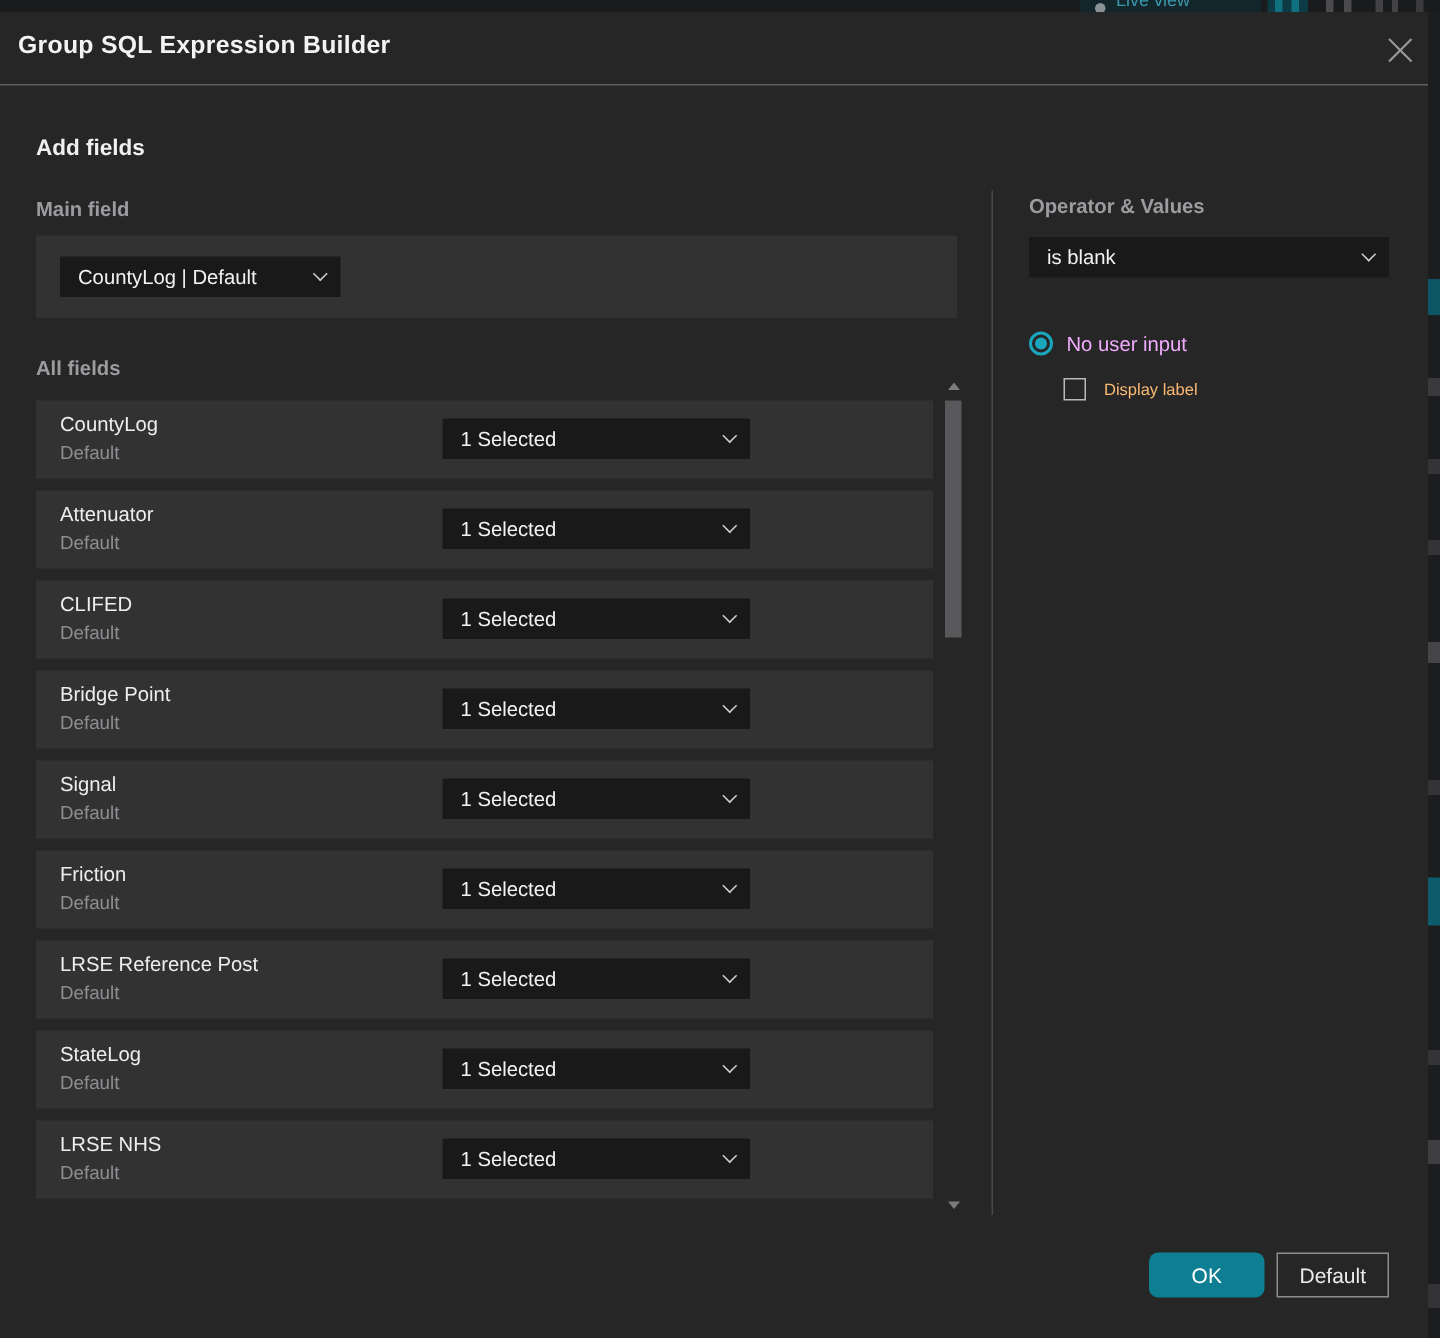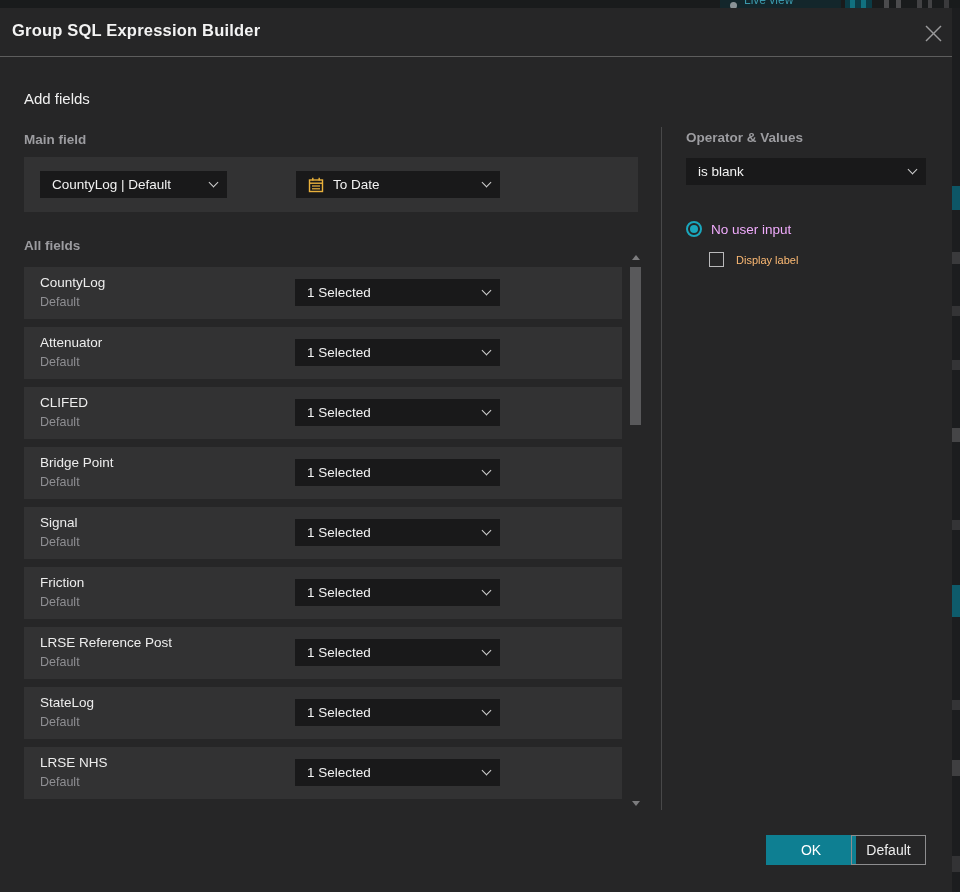--- a/index.html
+++ b/index.html
@@ -15,21 +15,21 @@
   .sliver { position:absolute; }
   #bg-right { left:952px; top:8px; width:8px; height:884px; background:#1c1d1f; overflow:hidden; }
 
   
   #dialog { left:0; top:8px; width:952px; height:884px; background:#262627; }
   #title-bar { left:0; top:0; width:952px; height:48px; }
   #dialog-title { left:12px; top:13px; font-size:16.5px; font-weight:700; color:#f3f3f3; letter-spacing:.2px; }
   #close-btn { left:920px; top:12px; width:26px; height:26px; display:flex; align-items:center; justify-content:center; cursor:pointer; }
   #header-divider { left:0; top:48px; width:952px; height:1px; background:#5d5d5d; }
 
-  .h-section { font-size:15px; font-weight:400; color:#f0f0f0; }
+  .h-section { font-size:15px; font-weight:700; color:#f0f0f0; }
   .h-sub { font-size:13.5px; font-weight:700; color:#9c9ca0; }
 
   #add-fields-h { left:24px; top:82px; }
   #main-field-h { left:24px; top:124px; }
   #all-fields-h { left:24px; top:230px; }
 
   #main-field-box { left:24px; top:149px; width:614px; height:55px; background:#323233; }
 
   .dropdown { position:absolute; background:#19191a; display:flex; align-items:center;
               padding:0 10px 0 12px; cursor:pointer; color:#f2f2f2; font-size:13.5px; }
@@ -64,21 +64,21 @@
   .radio-dot { width:8px; height:8px; border-radius:50%; background:#1aa7bd; }
   #radio-label { margin-left:9px; font-size:13.5px; color:#f0abfc; }
 
   #checkbox-row { left:709px; top:244px; display:flex; align-items:center; cursor:pointer; }
   .checkbox { width:15px; height:15px; border:1.5px solid #b9b9bb; background:transparent; }
   #checkbox-label { margin-left:12px; font-size:11px; color:#fdba74; }
 
   
   .btn { position:absolute; height:30px; display:flex; align-items:center; justify-content:center;
          font-size:14px; cursor:pointer; }
-  #ok-btn { left:766px; top:827px; width:90px; background:#0e7f92; color:#ffffff; }
+  #ok-btn { left:766px; top:827px; width:77px; background:#0e7f92; color:#ffffff;border-radius:6px; }
   #cancel-btn { left:851px; top:827px; width:75px; background:transparent; border:1px solid #8d8d8f; color:#ececec; }
 </style>
 </head>
 <body>
 
 <div class="abs" id="bg-top">
   <div class="abs" id="live-block">
     <div class="abs" id="live-dot"></div>
     <div class="abs" id="live-text">Live view</div>
   </div>
@@ -119,34 +119,20 @@
   <div class="abs" id="header-divider"></div>
 
   <div class="abs h-section" id="add-fields-h">Add fields</div>
 
   <div class="abs h-sub" id="main-field-h">Main field</div>
   <div class="abs" id="main-field-box">
     <div class="dropdown" id="main-dd-field">
       <span class="dd-value">CountyLog | Default</span>
       <span class="chev"></span>
     </div>
-    <div class="dropdown" id="main-dd-date">
-      <span class="cal-icon">
-        <svg width="16" height="16" viewBox="0 0 16 16" fill="none">
-          <rect x="1.5" y="3" width="13" height="11.5" stroke="#e9b13c" stroke-width="1.4"></rect>
-          <line x1="1.5" y1="6.2" x2="14.5" y2="6.2" stroke="#e9b13c" stroke-width="1.4"></line>
-          <line x1="4.8" y1="0.8" x2="4.8" y2="3.6" stroke="#e9b13c" stroke-width="1.4"></line>
-          <line x1="11.2" y1="0.8" x2="11.2" y2="3.6" stroke="#e9b13c" stroke-width="1.4"></line>
-          <line x1="4" y1="9" x2="12" y2="9" stroke="#e9b13c" stroke-width="1.2"></line>
-          <line x1="4" y1="11.8" x2="12" y2="11.8" stroke="#e9b13c" stroke-width="1.2"></line>
-        </svg>
-      </span>
-      <span class="dd-value">To Date</span>
-      <span class="chev"></span>
-    </div>
   </div>
 
   <div class="abs h-sub" id="all-fields-h">All fields</div>
 
   <div class="abs" id="field-list">
 
       <div class="field-row">
         <div class="field-name">CountyLog</div>
         <div class="field-sub">Default</div>
         <div class="dropdown row-dd">

